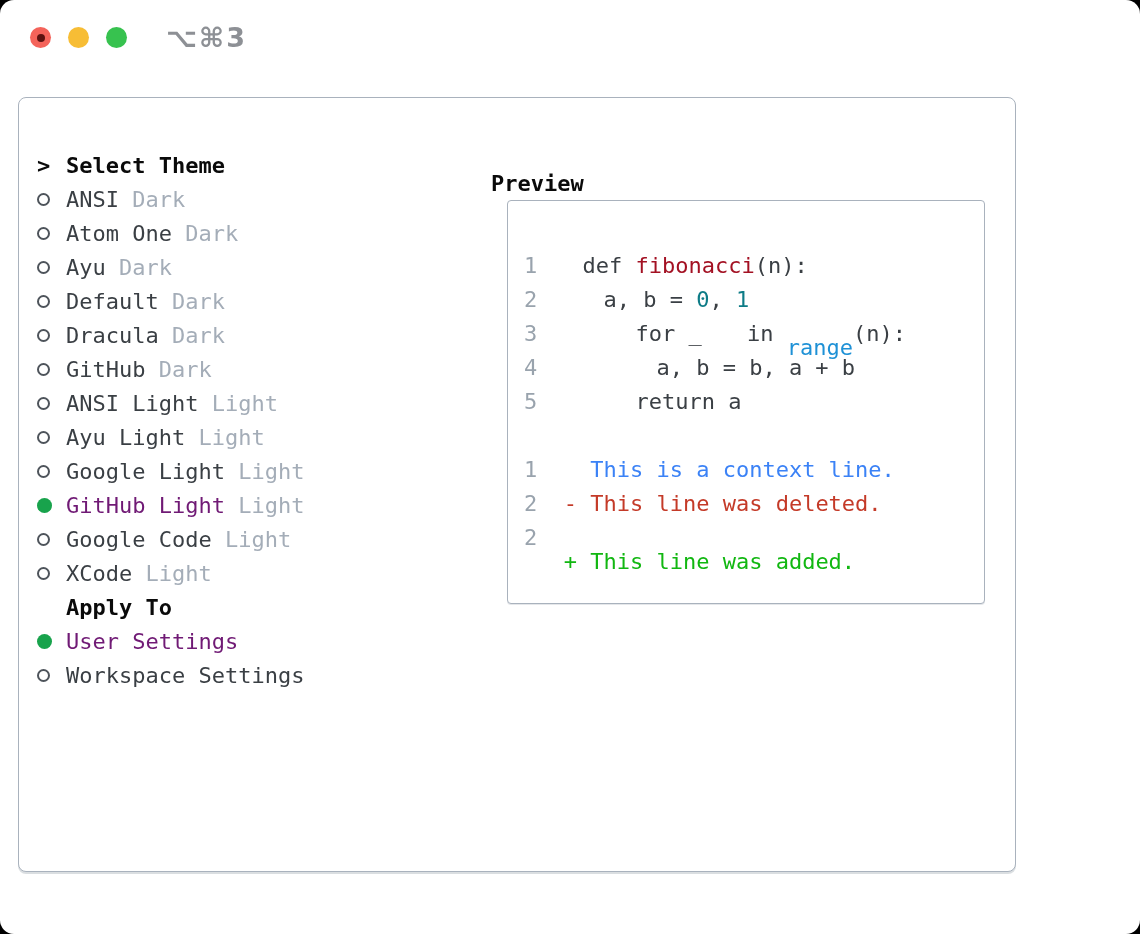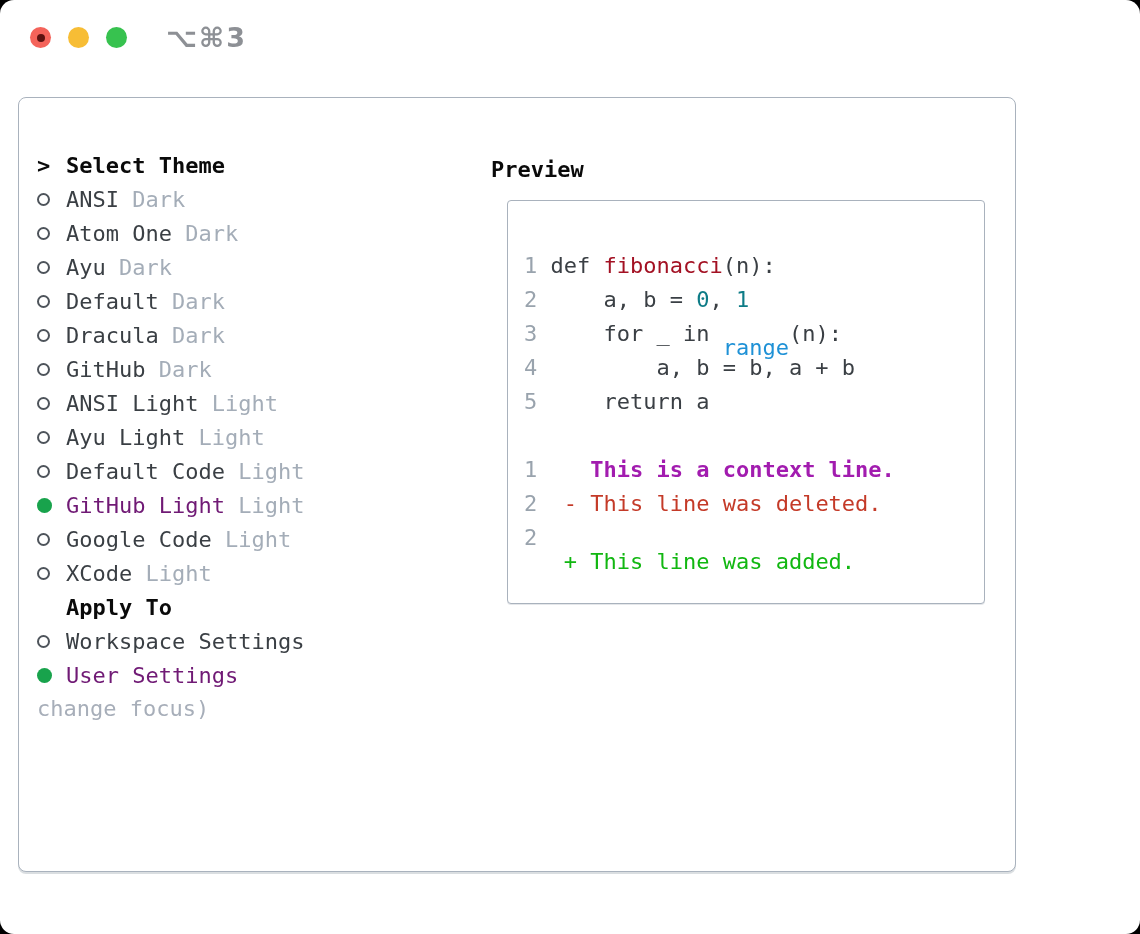--- a/index.html
+++ b/index.html
@@ -25,33 +25,33 @@
   .bullet{width:13px;height:13px;border-radius:50%;border:2px solid #4e545b;box-sizing:border-box;}
   .bullet.sel{width:15px;height:15px;border:none;background:#18a34c;}
   .hdr{font-weight:bold;color:#0a0a0a;}
   .prompt{font-weight:bold;color:#0a0a0a;font-size:22px;}
   .variant{color:#a4adb8;}
   .sel-label{color:#701a75;text-align:center;}
   .left-col{position:absolute;left:18px;top:50px;}
   .spacer-top{}
   .hint{font-size:22px;line-height:34px;color:#a7aeb9;white-space:pre;}
   
-  .preview-header{position:absolute;left:472px;top:54px;height:34px;display:flex;align-items:center;
+  .preview-header{position:absolute;left:472px;top:68px;height:34px;display:flex;align-items:center;
                   font-size:22px;font-weight:bold;color:#0a0a0a;}
   .preview-box{position:absolute;left:488px;top:102px;width:478px;height:404px;box-sizing:border-box;
                border:1.5px solid #a9b2bd;border-radius:4px;background:#fff;
                box-shadow:0 1px 0 rgba(150,160,170,.25);padding:47px 16px 0 16px;}
   .code-line{display:flex;height:34px;align-items:center;font-size:22px;white-space:pre;}
   .lineno{flex:none;width:1ch;margin-right:1ch;text-align:right;color:#99a3ad;}
   .tok-plain{color:#3a3f44;}
-  .tok-kw{color:#3a3f44;}
+  .tok-kw{color:#3a3f44;margin-left:32px;}
   .tok-func{color:#a31123;}
   .tok-num{color:#0e7c87;}
   .tok-call{color:#1e91d6;margin-top:28px;}
-  .tok-ctx{color:#a21caf;font-weight:bold;}
+  .tok-ctx{color:#3b82f6;}
   .tok-del{color:#c43a28;}
   .tok-add{color:#11b711;margin-top:48px;}
 </style>
 </head>
 <body>
 
 <div class="window">
 
   <div class="titlebar">
     <div class="lights">
@@ -72,37 +72,37 @@
 
       <div id="theme-list">
           <div class="row"><span class="gutter"><span class="bullet"></span></span><span class="">ANSI</span><span class="variant"> Dark</span></div>
           <div class="row"><span class="gutter"><span class="bullet"></span></span><span class="">Atom One</span><span class="variant"> Dark</span></div>
           <div class="row"><span class="gutter"><span class="bullet"></span></span><span class="">Ayu</span><span class="variant"> Dark</span></div>
           <div class="row"><span class="gutter"><span class="bullet"></span></span><span class="">Default</span><span class="variant"> Dark</span></div>
           <div class="row"><span class="gutter"><span class="bullet"></span></span><span class="">Dracula</span><span class="variant"> Dark</span></div>
           <div class="row"><span class="gutter"><span class="bullet"></span></span><span class="">GitHub</span><span class="variant"> Dark</span></div>
           <div class="row"><span class="gutter"><span class="bullet"></span></span><span class="">ANSI Light</span><span class="variant"> Light</span></div>
           <div class="row"><span class="gutter"><span class="bullet"></span></span><span class="">Ayu Light</span><span class="variant"> Light</span></div>
-          <div class="row"><span class="gutter"><span class="bullet"></span></span><span class="">Default Code</span><span class="variant"> Light</span></div>
+          <div class="row"><span class="gutter"><span class="bullet"></span></span><span class="">Google Light</span><span class="variant"> Light</span></div>
           <div class="row"><span class="gutter"><span class="bullet sel"></span></span><span class="sel-label">GitHub Light</span><span class="variant"> Light</span></div>
           <div class="row"><span class="gutter"><span class="bullet"></span></span><span class="">Google Code</span><span class="variant"> Light</span></div>
           <div class="row"><span class="gutter"><span class="bullet"></span></span><span class="">XCode</span><span class="variant"> Light</span></div>
         </div>
 
       <div class="row spacer-top">
         <span class="gutter"></span>
         <span class="hdr">Apply To</span>
       </div>
 
       <div id="apply-list">
+          <div class="row"><span class="gutter"><span class="bullet sel"></span></span><span class="sel-label">User Settings</span></div>
           <div class="row"><span class="gutter"><span class="bullet"></span></span><span class="">Workspace Settings</span></div>
-          <div class="row"><span class="gutter"><span class="bullet sel"></span></span><span class="sel-label">User Settings</span></div>
         </div>
 
-      <div class="hint spacer-top" id="hint-block"><div>change focus)</div></div>
+      <div class="hint spacer-top" id="hint-block"></div>
     </div>
 
     <div class="preview-header">Preview</div>
 
     <div class="preview-box" id="code-box">
         <div class="code-line"><span class="lineno">1</span><span class="tok-kw">def </span><span class="tok-func">fibonacci</span><span class="tok-plain">(n):</span></div>
         <div class="code-line"><span class="lineno">2</span><span class="tok-plain">    a, b = </span><span class="tok-num">0</span><span class="tok-plain">, </span><span class="tok-num">1</span></div>
         <div class="code-line"><span class="lineno">3</span><span class="tok-plain">    </span><span class="tok-kw">for</span><span class="tok-plain"> _ </span><span class="tok-kw">in</span><span class="tok-plain"> </span><span class="tok-call">range</span><span class="tok-plain">(n):</span></div>
         <div class="code-line"><span class="lineno">4</span><span class="tok-plain">        a, b = b, a + b</span></div>
         <div class="code-line"><span class="lineno">5</span><span class="tok-plain">    </span><span class="tok-kw">return</span><span class="tok-plain"> a</span></div>

